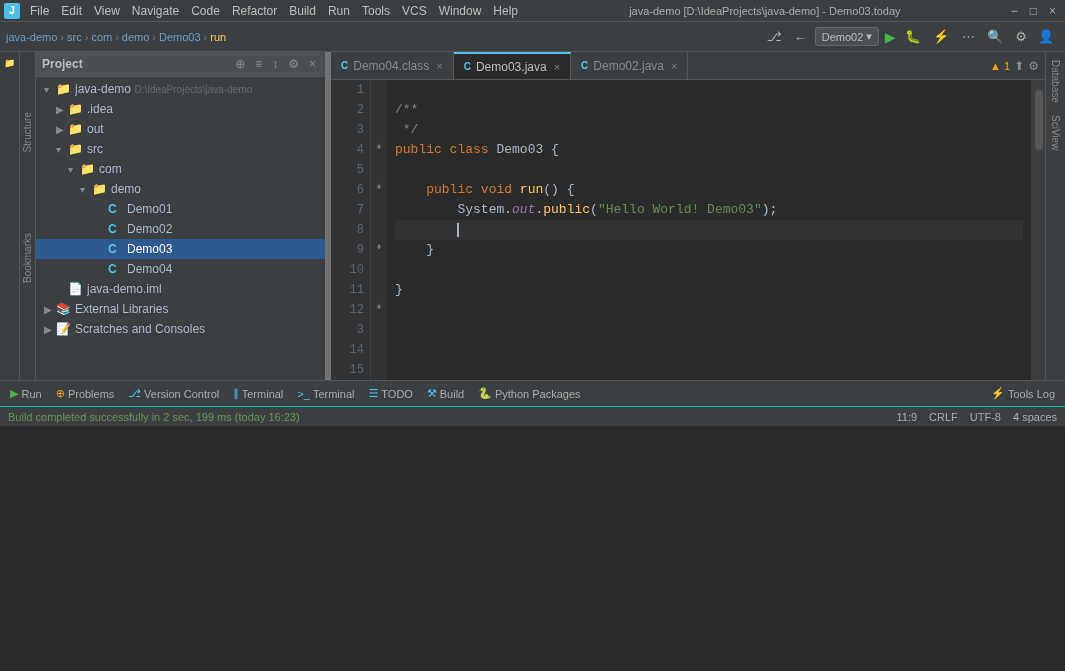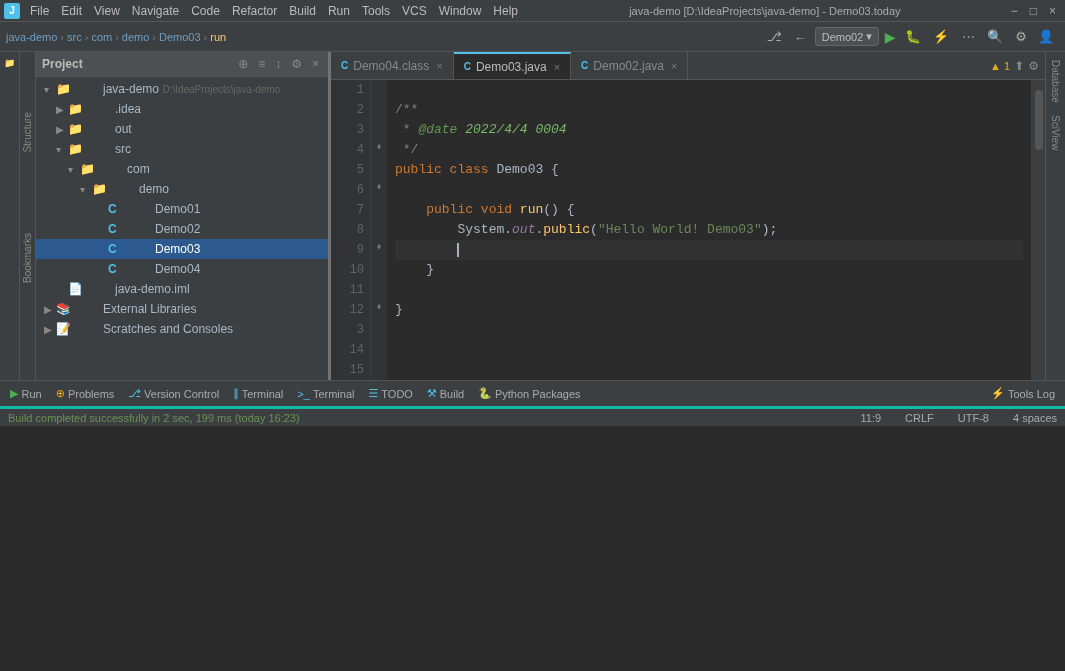--- a/index.html
+++ b/index.html
@@ -130,21 +130,21 @@
     }
     .side-icon.active { color: #4fc1e9; }
 
     
     .project-panel {
       width: 295px;
       background: #3c3f41;
       display: flex;
       flex-direction: column;
       flex-shrink: 0;
-      border-right: 3px solid #737373;
+      border-right: 6px solid #737373;
     }
     .panel-header {
       display: flex;
       align-items: center;
       padding: 4px 6px;
       background: #4c5052;
       border-bottom: 1px solid #555;
       gap: 4px;
     }
     .panel-title {
@@ -171,21 +171,21 @@
       padding: 1px 4px;
       cursor: pointer;
       white-space: nowrap;
       font-size: 12px;
       height: 20px;
     }
     .tree-item.selected { background: #2d5a8e; color: #fff; }
     .tree-item .indent { display: inline-block; flex-shrink: 0; }
     .tree-item .arrow { width: 12px; flex-shrink: 0; color: #888; font-size: 10px; }
     .tree-item .icon { width: 16px; flex-shrink: 0; margin-right: 3px; font-size: 12px; }
-    .tree-item .label { overflow: hidden; text-overflow: ellipsis; margin-left: 28px; }
+    .tree-item .label { overflow: hidden; text-overflow: ellipsis; }
     .folder-icon { color: #e8c46a; }
     .java-icon { color: #4fc1e9; font-weight: bold; font-size: 10px; }
     .iml-icon { color: #6e9ec4; }
     .ext-icon { color: #888; }
 
     
     .editor-area {
       flex: 1;
       display: flex;
       flex-direction: column;
@@ -354,32 +354,32 @@
       border-radius: 2px;
     }
     .bottom-btn .btn-icon { color: #4fc1e9; font-size: 11px; }
     .bottom-btn .btn-icon.green { color: #4CAF50; }
     .bottom-btn .btn-icon.orange { color: #e5a919; }
     .bottom-spacer { flex: 1; }
 
     
     .status-bar {
       background: #3c3f41;
-      border-top: 3px solid #14b8a6;
+      border-top: 1px solid #14b8a6;
       display: flex;
       align-items: center;
       height: 20px;
       padding: 0 8px;
       font-size: 11px;
       color: #aaa;
       flex-shrink: 0;
       gap: 8px;
     }
     .status-msg { flex: 1; color: #6a9153; }
-    .status-right { display: flex; gap: 24px; }
+    .status-right { display: flex; gap: 12px; }
     .status-item { color: #aaa; }
 
     .scrollbar-v {
       width: 8px;
       background: #3c3f41;
       border-radius: 4px;
       position: absolute;
       right: 2px;
       top: 10px;
       height: 60px;
@@ -608,21 +608,20 @@
         <div class="gutter" style="position:relative;">
           <div class="gutter-icon" style="top:60px;">⬧</div>
           <div class="gutter-icon" style="top:100px;">⬧</div>
           <div class="gutter-icon" style="top:160px;">⬧</div>
           <div class="gutter-icon" style="top:220px;">⬧</div>
         </div>
 
         <div class="code-area">
           <span class="code-line">&nbsp;</span>
           <span class="code-line"><span class="comment">/**</span></span>
-          <span class="code-line"><span class="comment"> * </span><span class="javadoc-tag">@date</span> <span class="javadoc-val">2022/4/4 0004</span></span>
           <span class="code-line"><span class="comment"> */</span></span>
           <span class="code-line"><span class="kw">public class</span> <span class="class-name">Demo03</span> {</span>
           <span class="code-line">&nbsp;</span>
           <span class="code-line">    <span class="kw">public void</span> <span class="method-name">run</span>() {</span>
           <span class="code-line">        <span class="class-name">System</span>.<span class="system-out">out</span>.<span class="method-name">public</span>(<span class="str">"Hello World! Demo03"</span>);</span>
           <span class="code-line cursor-line">        <span class="cursor-blink"></span></span>
           <span class="code-line">    }</span>
           <span class="code-line">&nbsp;</span>
           <span class="code-line">}</span>
           <span class="code-line">&nbsp;</span>

